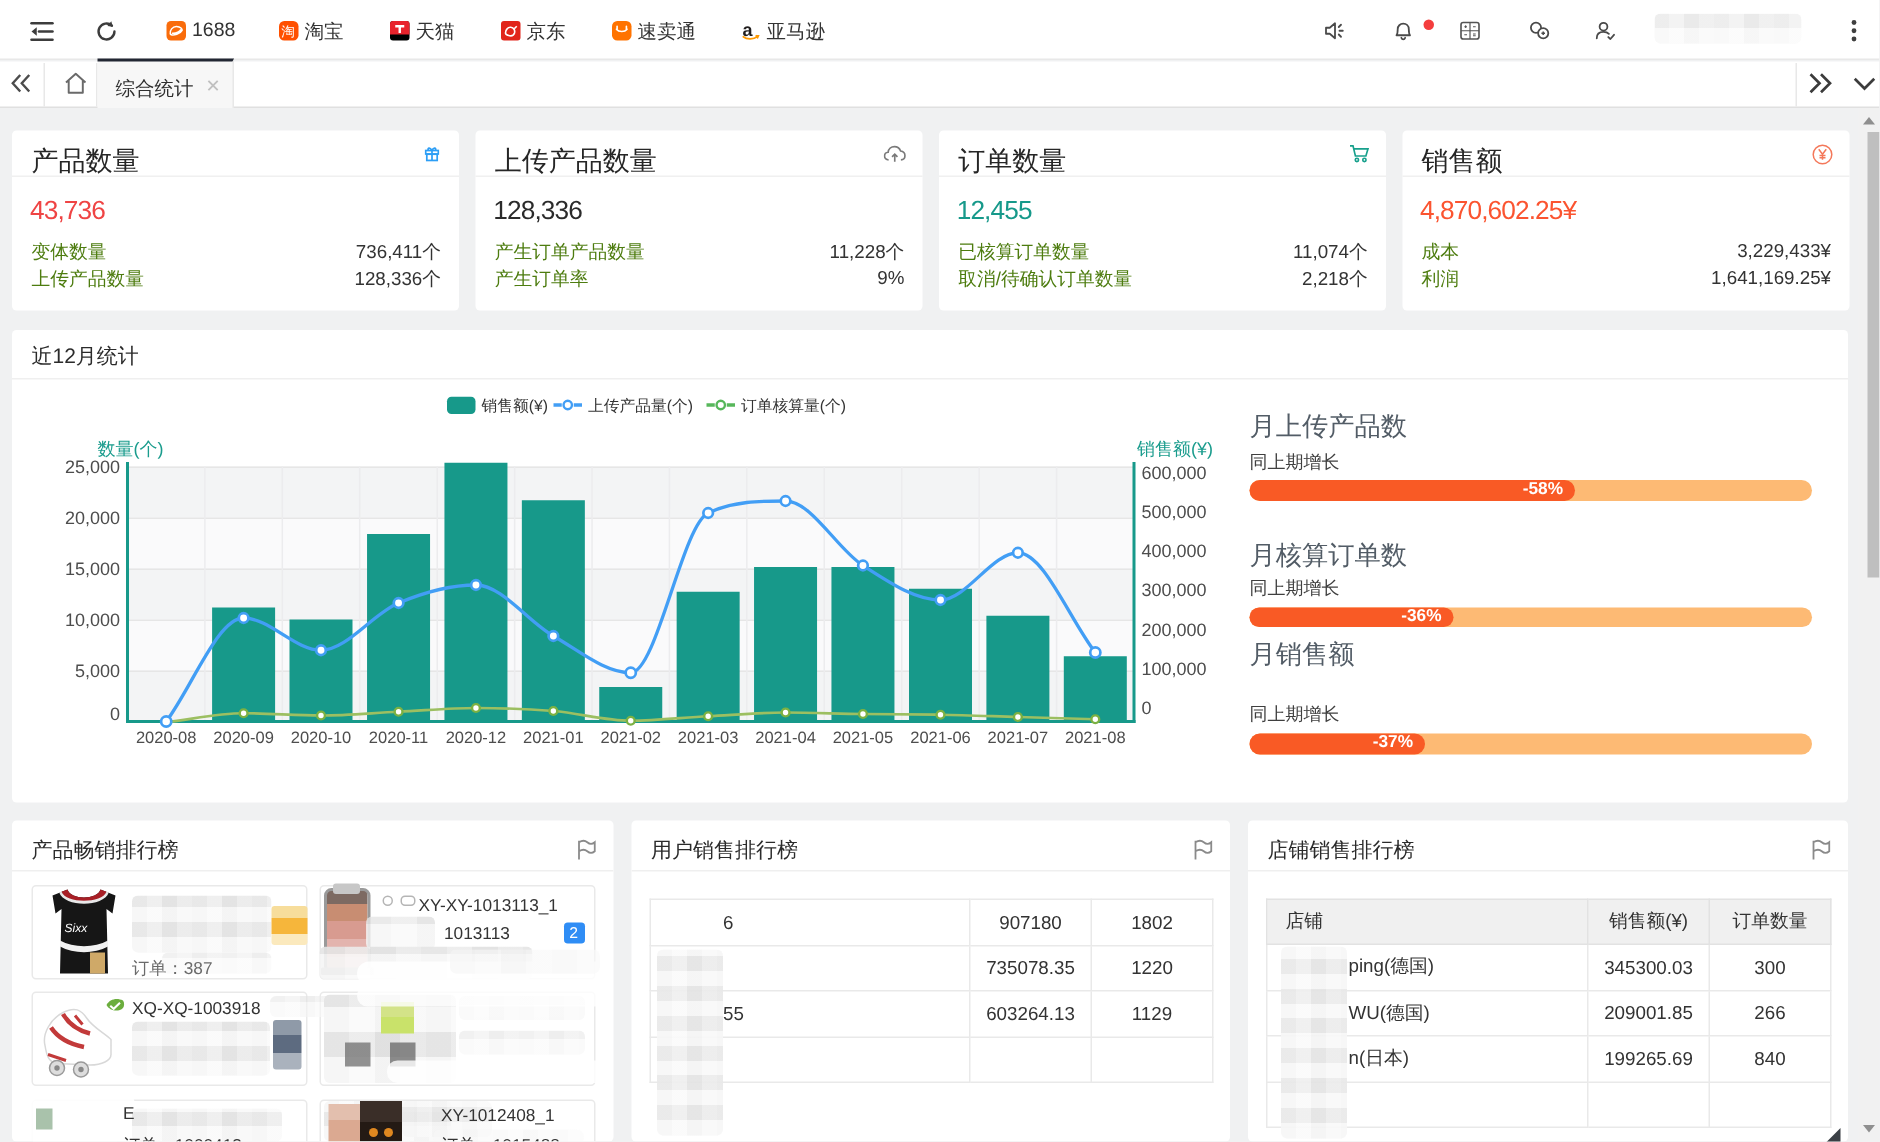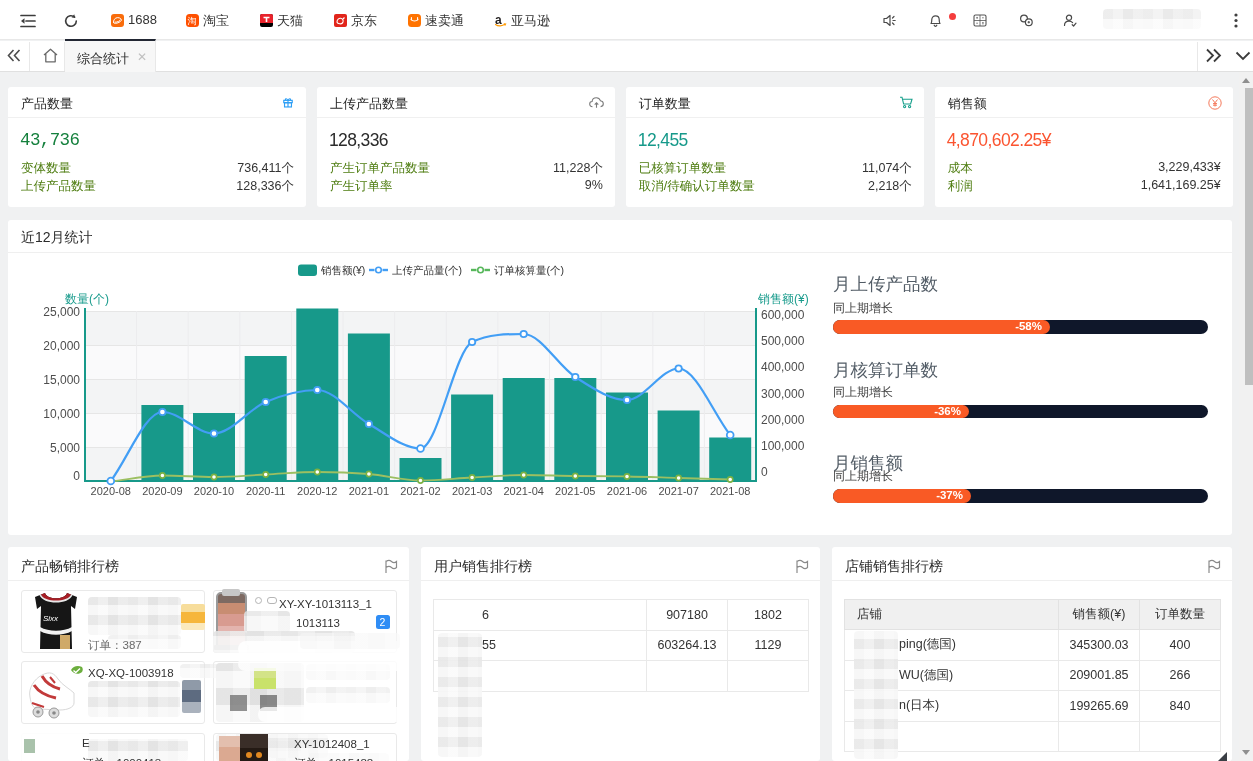--- a/index.html
+++ b/index.html
@@ -130,38 +130,38 @@
     <path d="M2 1.5 L8 7.5 L2 13.5 M9 1.5 L15 7.5 L9 13.5" fill="none" stroke="#3c3c3c" stroke-width="1.8"></path>
   </svg>
   <svg class="abs" style="left:1235px;top:51px;" width="16" height="10" viewBox="0 0 16 10">
     <path d="M1.5 1.5 L8 8 L14.5 1.5" fill="none" stroke="#3c3c3c" stroke-width="1.8"></path>
   </svg>
 </div>
 
 <div id="cards">
 <style>
  .card { position:absolute; top:87px; width:298px; height:120px; background:#fff; border-radius:3px; }
- .card .hd { position:absolute; left:13px; top:7.5px; font-size:13px; color:#262626; }
+ .card .hd { position:absolute; left:13px; top:7.5px; font-size:18px; color:#262626; }
  .card .hsep { position:absolute; left:0; right:0; top:30px; height:1px; background:#f0f0f0; }
  .card .num { position:absolute; left:12px; top:42.5px; font-size:17.5px; letter-spacing:-0.6px; }
  .card .rl { position:absolute; left:13px; font-size:12.5px; color:#4d7c0f; }
  .card .rv { position:absolute; right:12px; font-size:12.5px; color:#333; }
  .card .r1 { top:73px; } .card .r2 { top:91px; }
  .card .ic { position:absolute; right:11px; top:9px; }
 </style>
 <div class="card" style="left:8px;">
   <div class="hd">产品数量</div>
   <svg class="ic" style="right:13px;top:10px;" width="10" height="11" viewBox="0 0 13 14">
         <g fill="none" stroke="#2d9ef5" stroke-width="1.5">
           <rect x="1" y="4.2" width="11" height="3"></rect>
           <rect x="2" y="7.4" width="9" height="5.4"></rect>
           <path d="M6.5 4.2 L6.5 12.8 M3.2 4 C2.6 2.2 4.4 0.8 6.4 4 C8.4 0.8 10.2 2.2 9.6 4"></path>
         </g>
       </svg>
-  <div class="num" style="color:#15803d;font-family:Liberation Mono, monospace;">43,736</div>
+  <div class="num" style="color:#ef4444;">43,736</div>
   <div class="rl r1">变体数量</div>
       <div class="rv r1">736,411个</div>
   <div class="rl r2">上传产品数量</div>
       <div class="rv r2">128,336个</div>
   <div class="hsep"></div>
 </div>
 <div class="card" style="left:316.9px;">
   <div class="hd">上传产品数量</div>
   <svg class="ic" width="15" height="13" viewBox="0 0 15 13">
         <path d="M3.4 10.6 C1.6 10.6 0.7 9.3 0.7 8 C0.7 6.6 1.8 5.6 3.1 5.5 C3.3 3.3 5.1 1.7 7.3 1.7 C9.2 1.7 10.8 2.9 11.4 4.7 C13 4.9 14.3 6.2 14.3 7.8 C14.3 9.3 13.2 10.5 11.6 10.6" fill="none" stroke="#7a7a7a" stroke-width="1.1"></path>
@@ -340,37 +340,37 @@
         <text x="567.3" y="275">2021-05</text>
       <text x="619.0" y="275">2021-06</text>
         <text x="670.6" y="275">2021-07</text>
       <text x="722.2" y="275">2021-08</text>
     </g>
   </svg>
   <div id="progressbox">
     <style>
       .ptit { position:absolute; left:825px; font-size:17.5px; color:#525c66; }
       .psub { position:absolute; left:825px; font-size:12px; color:#3f3f3f; }
-      .ptrack { position:absolute; left:825px; width:375px; height:13.5px; border-radius:7px; background:#0f172a; }
+      .ptrack { position:absolute; left:825px; width:375px; height:13.5px; border-radius:7px; background:#fdba74; }
       .pfill { position:absolute; left:0; top:0; height:13.5px; border-radius:7px; background:#f95a25; color:#fff; font-size:11.5px; font-weight:bold; text-align:right; line-height:13.5px; padding-right:8px; }
     </style>
     <div class="ptit" style="top:51.5px;">月上传产品数</div>
     <div class="psub" style="top:79.5px;">同上期增长</div>
     <div class="ptrack" style="top:100px;">
         <div class="pfill" style="width:217px;">-58%</div>
       </div>
     <div class="ptit" style="top:137.5px;">月核算订单数</div>
     <div class="psub" style="top:164px;">同上期增长</div>
     <div class="ptrack" style="top:184.5px;">
         <div class="pfill" style="width:136px;">-36%</div>
       </div>
-    <div class="ptit" style="top:231px;text-align:center;">月销售额</div>
+    <div class="ptit" style="top:204px;text-align:center;">月销售额</div>
     <div class="psub" style="top:248px;">同上期增长</div>
     <div class="ptrack" style="top:269px;">
-        <div class="pfill" style="width:138px;">-37%</div>
+        <div class="pfill" style="width:117px;">-37%</div>
       </div>
   </div>
 </div>
 
 <div id="bottom">
 <style>
   .bp { position:absolute; top:547px; height:214px; background:#fff; border-radius:3px; overflow:hidden; }
   .bp .bh { position:absolute; left:13px; top:11px; font-size:14px; color:#2b2b2b; }
   .bp .bsep { position:absolute; left:0; right:0; top:33px; height:1px; background:#efefef; }
   .flagic { position:absolute; top:12px; }
@@ -484,20 +484,25 @@
           <col style="width:81px">
           <col style="width:81px">
         </colgroup>
     <tbody>
     <tr>
             <td class="c1"><span style="padding-left:36px;">6</span></td>
             <td>907180</td>
             <td>1802</td>
           </tr>
     <tr>
+            <td class="c1"></td>
+            <td>735078.35</td>
+            <td>1220</td>
+          </tr>
+    <tr>
             <td class="c1"><span style="padding-left:36px;">55</span></td>
             <td>603264.13</td>
             <td>1129</td>
           </tr>
     <tr>
             <td class="c1"></td>
             <td></td>
             <td></td>
           </tr>
   </tbody>
@@ -519,21 +524,21 @@
         </colgroup>
     <tbody>
           <tr>
             <th class="c1">店铺</th>
             <th>销售额(¥)</th>
             <th>订单数量</th>
           </tr>
     <tr>
             <td class="c1"><span style="padding-left:42px;">ping(德国)</span></td>
             <td>345300.03</td>
-            <td>400</td>
+            <td>300</td>
           </tr>
     <tr>
             <td class="c1"><span style="padding-left:42px;">WU(德国)</span></td>
             <td>209001.85</td>
             <td>266</td>
           </tr>
     <tr>
             <td class="c1"><span style="padding-left:42px;">n(日本)</span></td>
             <td>199265.69</td>
             <td>840</td>

